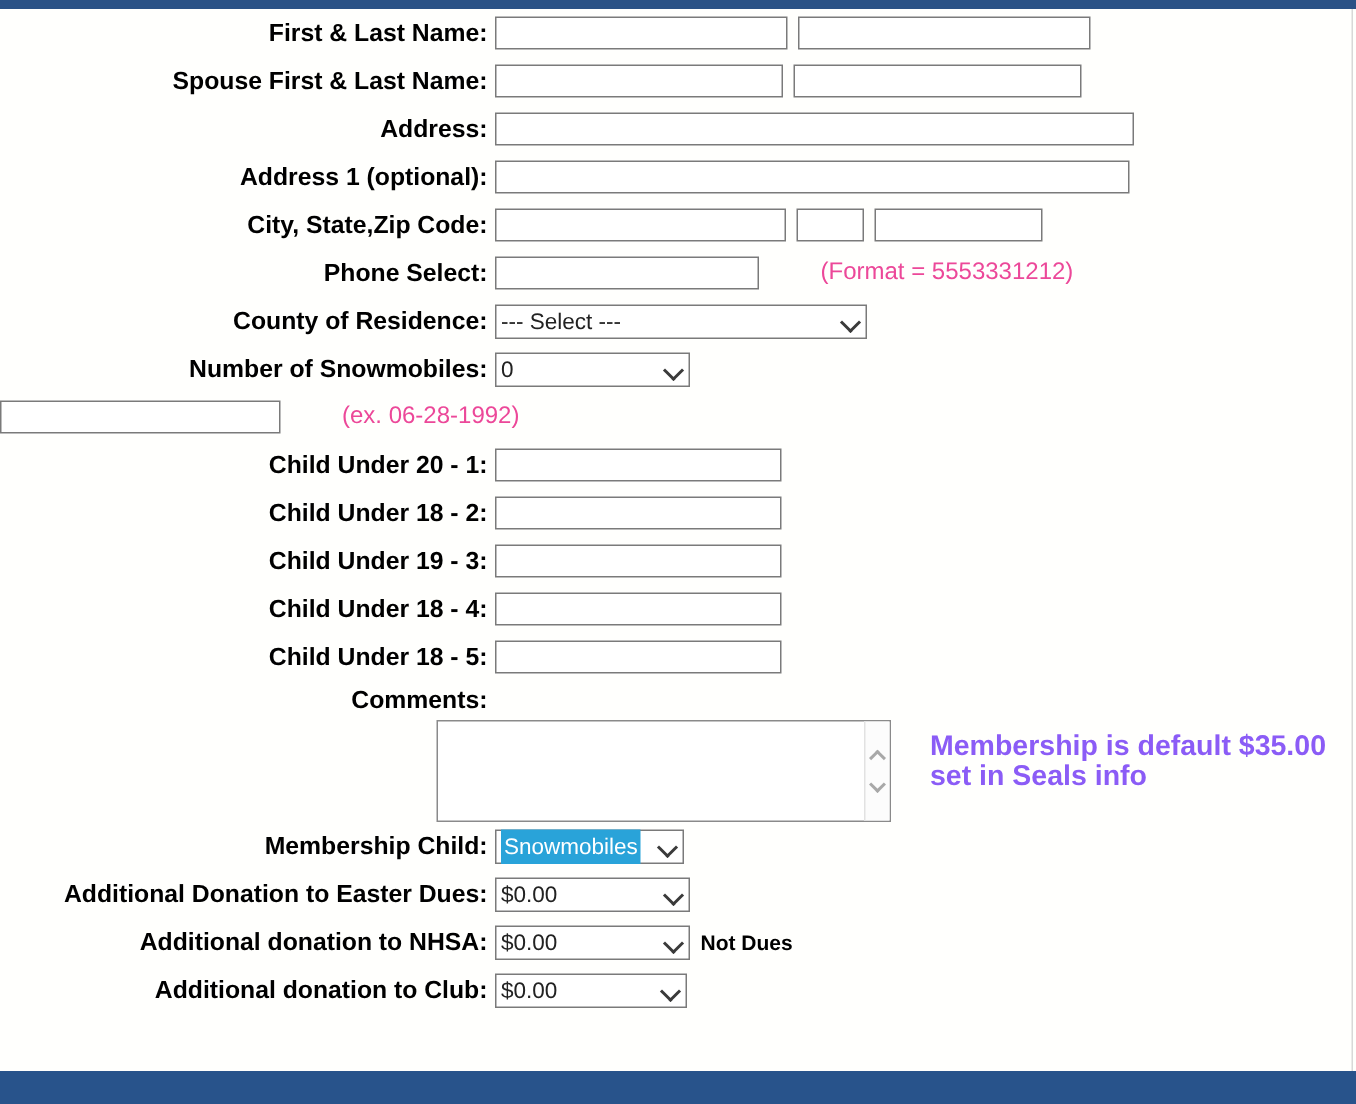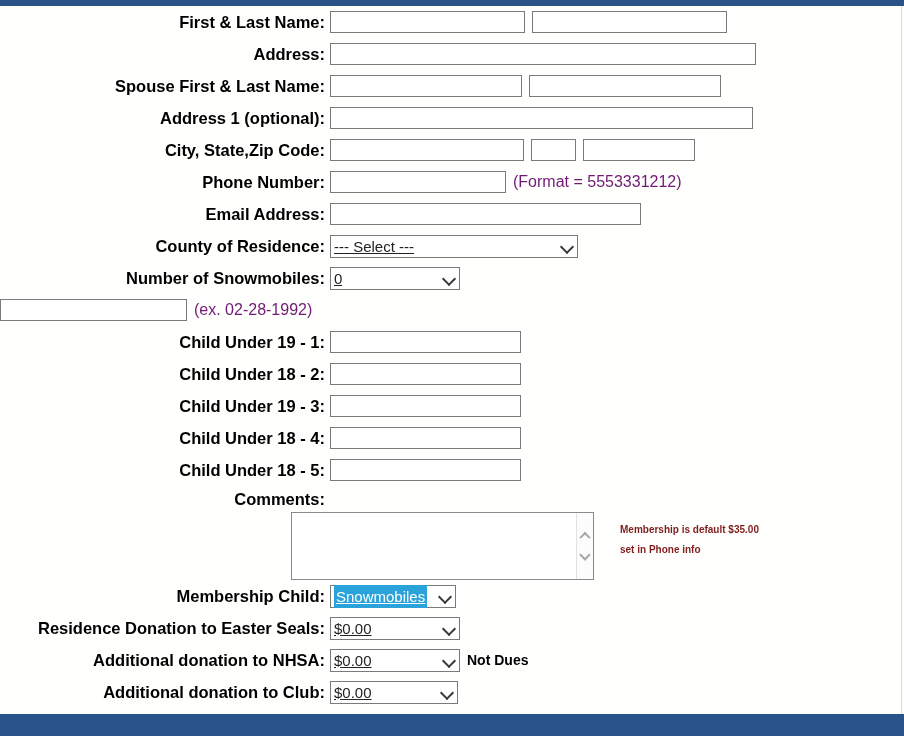--- a/index.html
+++ b/index.html
@@ -75,23 +75,24 @@
   
   .tbox {
     height: 22px;
     border: 1px solid #7a7a7a;
     background: #ffffff;
     box-sizing: border-box;
   }
 
   .hint {
     font-size: 16px;
-    color: #701a75;
+    color: #ec4899;
     white-space: nowrap;
     font-family: "Liberation Sans", sans-serif;
+    margin-left: 34px;
   }
   .hint-bold {
     font-size: 14px;
     font-weight: bold;
     color: #000;
     white-space: nowrap;
   }
 
   
   .sel {
@@ -104,21 +105,20 @@
     justify-content: space-between;
     padding: 0 3px 0 3px;
     font-size: 15px;
     color: #222;
     font-family: "Liberation Sans", sans-serif;
   }
   .sel .sel-text {
     white-space: nowrap;
     overflow: hidden;
     line-height: 21px;
-    text-decoration: underline;
   }
   .chev {
     width: 13px;
     height: 13px;
     flex: 0 0 13px;
     margin-left: 6px;
     position: relative;
   }
   .chev::before {
     content: "";
@@ -179,108 +179,102 @@
     width: 6px; height: 6px;
     border-right: 2px solid #a8a8a8;
     border-bottom: 2px solid #a8a8a8;
   }
   .ta-arrow.up::before { transform: rotate(-135deg) translate(-1px,-1px); }
   .ta-arrow.down::before { transform: rotate(45deg); }
 
   .side-note {
     margin-left: 26px;
     margin-top: 8px;
-    font-size: 10px;
+    font-size: 19px;
     font-weight: bold;
     line-height: 20px;
-    color: #7f1d1d;
+    color: #8b5cf6;
     white-space: nowrap;
   }
 </style>
 </head>
 <body>
 
 <div class="top-bar"></div>
 <div class="right-rule"></div>
 
 <div class="form-area">
   <div id="rows-host">
       <div class="row">
         <div class="label">First &amp; Last Name:</div>
         <div class="field-wrap">
           <div class="tbox" style="width: 195px;"></div>
           <div class="tbox" style="width: 195px;"></div>
         </div>
       </div>
       <div class="row">
-        <div class="label">Address:</div>
-        <div class="field-wrap">
-          <div class="tbox" style="width: 426px;"></div>
-        </div>
-      </div>
-      <div class="row">
         <div class="label">Spouse First &amp; Last Name:</div>
         <div class="field-wrap">
           <div class="tbox" style="width: 192px;"></div>
           <div class="tbox" style="width: 192px;"></div>
+        </div>
+      </div>
+      <div class="row">
+        <div class="label">Address:</div>
+        <div class="field-wrap">
+          <div class="tbox" style="width: 426px;"></div>
         </div>
       </div>
       <div class="row">
         <div class="label">Address 1 (optional):</div>
         <div class="field-wrap">
           <div class="tbox" style="width: 423px;"></div>
         </div>
       </div>
       <div class="row">
         <div class="label">City, State,Zip Code:</div>
         <div class="field-wrap">
           <div class="tbox" style="width: 194px;"></div>
           <div class="tbox" style="width: 45px;"></div>
           <div class="tbox" style="width: 112px;"></div>
         </div>
       </div>
       <div class="row">
-        <div class="label">Phone Number:</div>
+        <div class="label">Phone Select:</div>
         <div class="field-wrap">
           <div class="tbox" style="width: 176px;"></div>
           <span class="hint">(Format = 5553331212)</span>
         </div>
       </div>
       <div class="row">
-        <div class="label">Email Address:</div>
-        <div class="field-wrap">
-          <div class="tbox" style="width: 311px;"></div>
-        </div>
-      </div>
-      <div class="row">
         <div class="label">County of Residence:</div>
         <div class="field-wrap">
           <div class="sel" style="width: 248px;">
             <span class="sel-text">--- Select ---</span>
             <span class="chev"></span>
           </div>
         </div>
       </div>
       <div class="row">
         <div class="label">Number of Snowmobiles:</div>
         <div class="field-wrap">
           <div class="sel" style="width: 130px;">
             <span class="sel-text">0</span>
             <span class="chev"></span>
           </div>
         </div>
       </div>
       <div class="row">
         <div class="field-wrap">
           <div class="tbox" style="width: 187px;"></div>
-          <span class="hint">(ex. 02-28-1992)</span>
-        </div>
-      </div>
-      <div class="row">
-        <div class="label">Child Under 19 - 1:</div>
+          <span class="hint">(ex. 06-28-1992)</span>
+        </div>
+      </div>
+      <div class="row">
+        <div class="label">Child Under 20 - 1:</div>
         <div class="field-wrap">
           <div class="tbox" style="width: 191px;"></div>
         </div>
       </div>
       <div class="row">
         <div class="label">Child Under 18 - 2:</div>
         <div class="field-wrap">
           <div class="tbox" style="width: 191px;"></div>
         </div>
       </div>
@@ -312,36 +306,36 @@
     <div class="ta-spacer"></div>
     <div class="textarea">
       <div class="ta-inner" placeholder=""></div>
       <div class="ta-scroll">
         <span class="ta-arrow up"></span>
         <span class="ta-arrow down"></span>
       </div>
     </div>
     <div class="side-note">
       <div>Membership is default $35.00</div>
-      <div>set in Phone info</div>
+      <div>set in Seals info</div>
     </div>
   </div>
 
   <div id="bottom-host">
       <div class="row">
         <div class="label">Membership Child:</div>
         <div class="field-wrap">
           <div class="sel focused" style="width: 126px;">
             <span class="sel-text">Snowmobiles</span>
             <span class="chev"></span>
           </div>
         </div>
       </div>
       <div class="row">
-        <div class="label">Residence Donation to Easter Seals:</div>
+        <div class="label">Additional Donation to Easter Dues:</div>
         <div class="field-wrap">
           <div class="sel" style="width: 130px;">
             <span class="sel-text">$0.00</span>
             <span class="chev"></span>
           </div>
         </div>
       </div>
       <div class="row">
         <div class="label">Additional donation to NHSA:</div>
         <div class="field-wrap">

